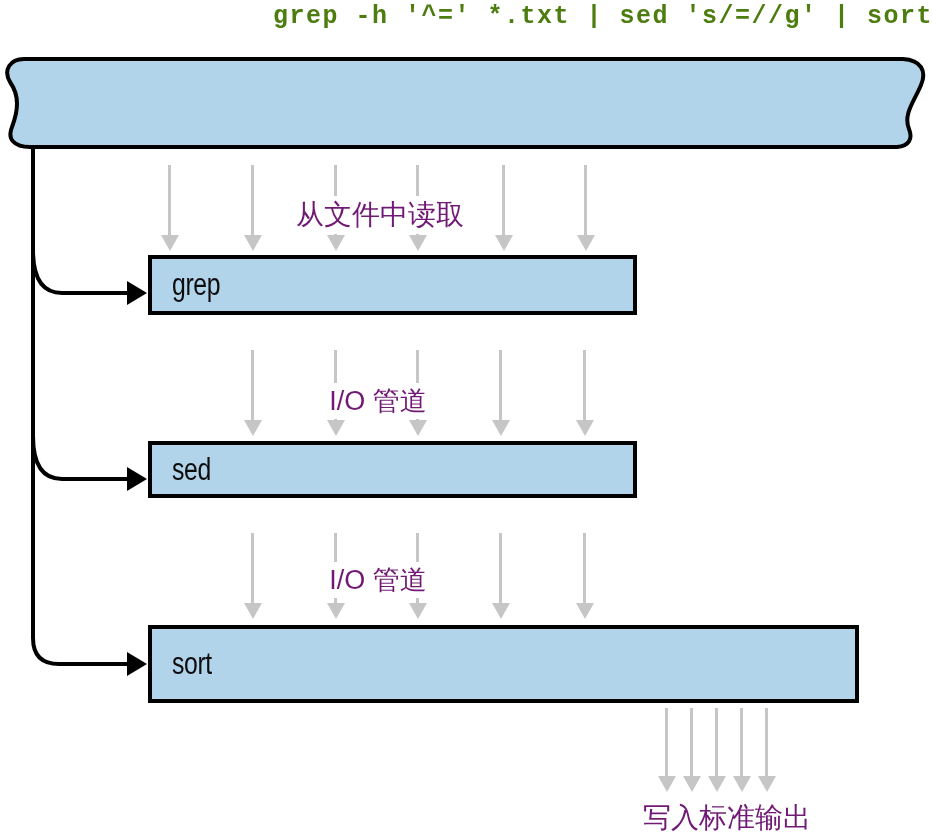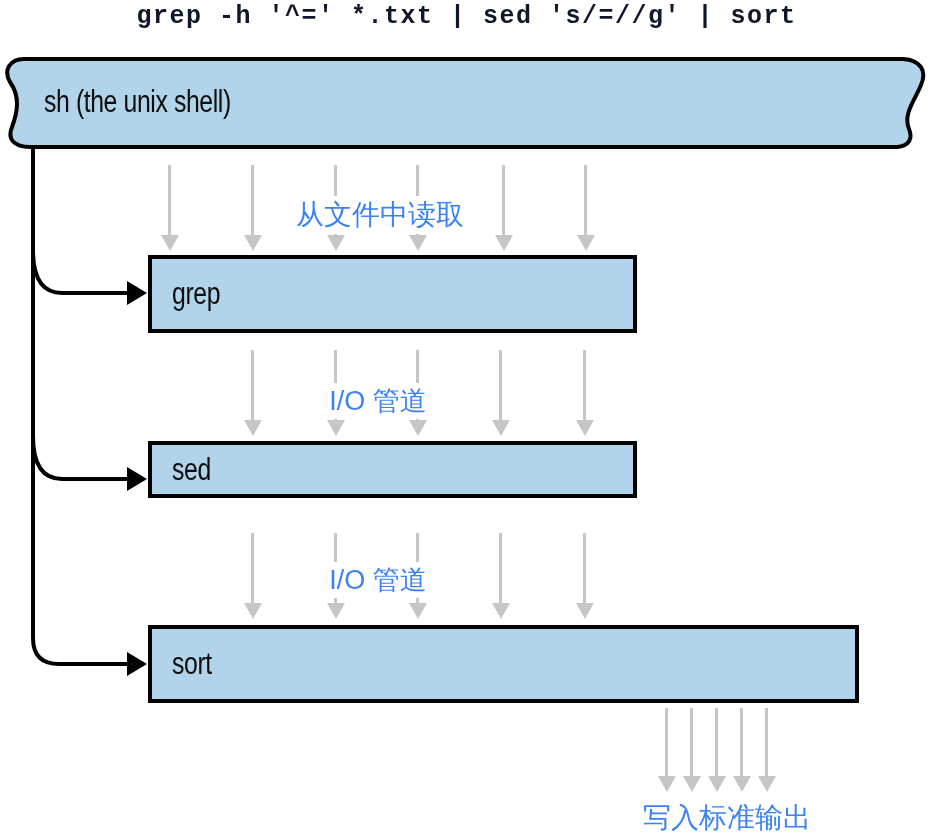--- a/index.html
+++ b/index.html
@@ -8,26 +8,26 @@
     width: 933px;
     height: 838px;
     background: #ffffff;
     font-family: "Liberation Sans", sans-serif;
     overflow: hidden;
   }
   .title {
     position: absolute;
     left: 0; top: 2px;
     width: 100%;
-    text-align: center;
+    text-align: right;
     font-family: "Liberation Mono", "DejaVu Sans Mono", monospace;
     font-weight: 700;
     font-size: 25px;
     letter-spacing: 1.5px;
-    color: #0f172a;
+    color: #4d7c0f;
     z-index: 4;
   }
   svg.connectors {
     position: absolute;
     left: 0; top: 0;
     width: 933px; height: 838px;
     z-index: 1;
   }
   .banner-label {
     position: absolute;
@@ -52,21 +52,21 @@
     border: 4px solid #000;
     display: flex;
     align-items: center;
     padding-left: 20px;
     z-index: 3;
   }
   .proc-box .lbl {
     font-size: 31px;
     color: #0d0d0d;
   }
-  .box-grep { left: 148px; top: 255px; width: 489px; height: 78px; }
+  .box-grep { left: 148px; top: 255px; width: 489px; height: 60px; }
   .box-sed  { left: 148px; top: 441px; width: 489px; height: 57px; }
   .box-sort { left: 148px; top: 625px; width: 711px; height: 78px; }
   .ga {
     position: absolute;
     width: 3px;
     background: #c6c6c6;
     z-index: 1;
   }
   .ga::after {
     content: "";
@@ -76,21 +76,21 @@
     width: 0; height: 0;
     border-left: 9px solid transparent;
     border-right: 9px solid transparent;
     border-top: 16px solid #c6c6c6;
   }
   .flow-label {
     position: absolute;
     transform: translateX(-50%);
     background: #ffffff;
     padding: 0 8px;
-    color: #3b82f6;
+    color: #701a75;
     white-space: nowrap;
     z-index: 2;
   }
   .fl-read  { left: 380px; top: 196px; font-size: 28px; }
   .fl-pipe1 { left: 378px; top: 383px; font-size: 27px; }
   .fl-pipe2 { left: 378px; top: 562px; font-size: 27px; }
   .fl-out   { left: 727px; top: 799px; font-size: 28px; background: transparent; }
 </style>
 </head>
 <body>
@@ -106,23 +106,20 @@
     <path d="M 33 147 L 33 638 Q 33 664 59 664 L 129 664" fill="none" stroke="#000" stroke-width="4"></path>
     <polygon points="127,652 147,664 127,676" fill="#000"></polygon>
 
     <path d="M 33 250 Q 33 293 62 293 L 129 293" fill="none" stroke="#000" stroke-width="4"></path>
     <polygon points="127,281 147,293 127,305" fill="#000"></polygon>
 
     <path d="M 33 436 Q 33 479 62 479 L 129 479" fill="none" stroke="#000" stroke-width="4"></path>
     <polygon points="127,467 147,479 127,491" fill="#000"></polygon>
   </svg>
 
-  <div class="banner-label">
-    <span class="cond">sh (the unix shell)</span>
-  </div>
 
   <div class="ga" style="left:168px; top:165px; height:70px;"></div>
   <div class="ga" style="left:251px; top:165px; height:70px;"></div>
   <div class="ga" style="left:334px; top:165px; height:70px;"></div>
   <div class="ga" style="left:416px; top:165px; height:70px;"></div>
   <div class="ga" style="left:502px; top:165px; height:70px;"></div>
   <div class="ga" style="left:584px; top:165px; height:70px;"></div>
 
   <div class="ga" style="left:251px; top:350px; height:70px;"></div>
   <div class="ga" style="left:334px; top:350px; height:70px;"></div>

